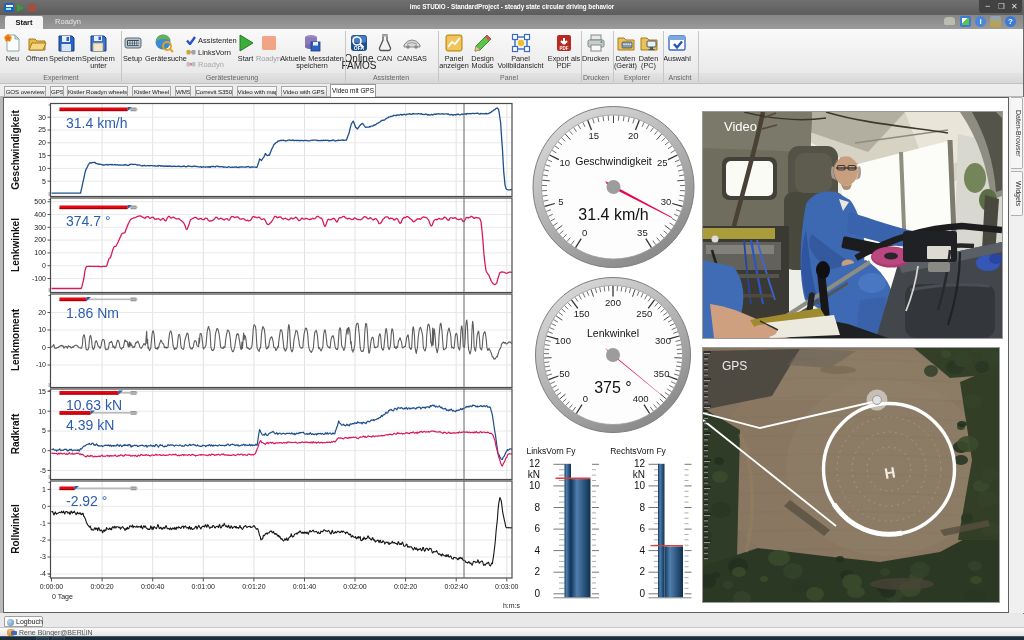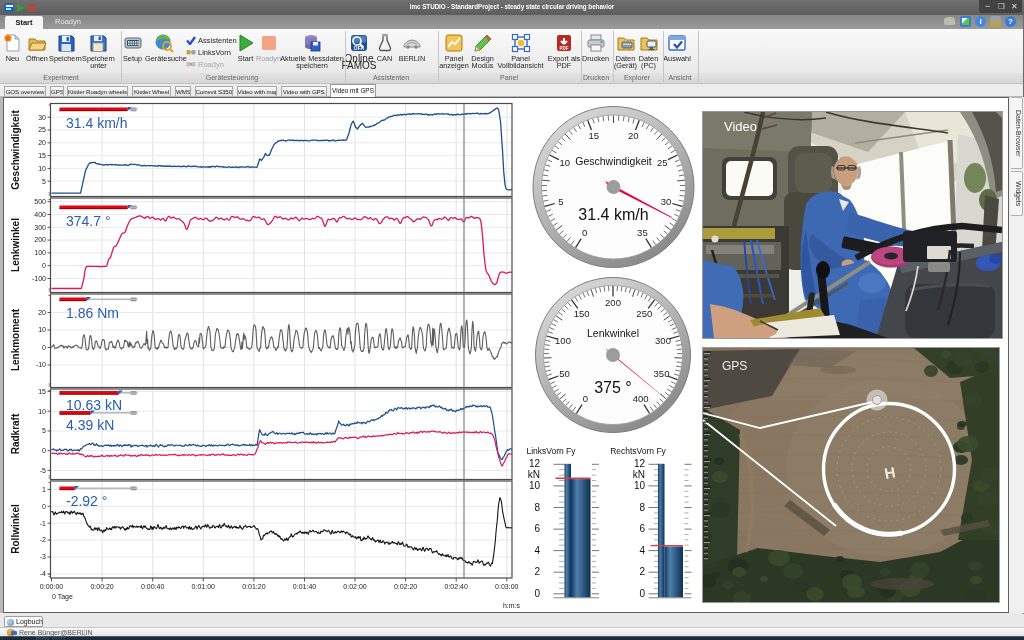--- a/index.html
+++ b/index.html
@@ -114,21 +114,21 @@
       <path d="M8,2 h4 v5 l3.5,8 a2,2 0 0 1 -2,2.5 h-7 a2,2 0 0 1 -2,-2.5 l3.5,-8 z" fill="#f4f4f4" stroke="#555" stroke-width="1.3"></path>
       <rect x="7" y="1.5" width="6" height="2" fill="#aaa"></rect>
     </svg>
     <div style="position:absolute;left:339.5px;top:25.5px;width:90px;text-align:center;font-size:7.3px;line-height:7.8px;color:#1e1e1e">CAN</div>
     <svg style="position:absolute;left:402px;top:4px" width="20" height="20" viewBox="0 0 20 20">
       <path d="M2,12 q3,-5 8,-5 q5,0 8,5 v2 h-16 z" fill="#d8d8d8" stroke="#888" stroke-width="1"></path>
       <circle cx="6" cy="14" r="1.8" fill="#888"></circle>
       <circle cx="14" cy="14" r="1.8" fill="#888"></circle>
       <path d="M5,11 q4,-3 10,0" fill="none" stroke="#999" stroke-width="1"></path>
     </svg>
-    <div style="position:absolute;left:367px;top:25.5px;width:90px;text-align:center;font-size:7.3px;line-height:7.8px;color:#1e1e1e">BERLIN</div>
+    <div style="position:absolute;left:367px;top:25.5px;width:90px;text-align:center;font-size:7.3px;line-height:7.8px;color:#1e1e1e">CANSAS</div>
     <svg style="position:absolute;left:444px;top:4px" width="20" height="20" viewBox="0 0 20 20">
       <rect x="2" y="2" width="16" height="16" rx="2" fill="#e8b44a" stroke="#b8860b" stroke-width="1"></rect>
       <rect x="3" y="3" width="14" height="14" rx="1.5" fill="#f2c55c"></rect>
       <polyline points="4,14 8,9 11,11 16,5" fill="none" stroke="#fff" stroke-width="1.8"></polyline>
     </svg>
     <div style="position:absolute;left:409px;top:25.5px;width:90px;text-align:center;font-size:7.3px;line-height:7.8px;color:#1e1e1e">Panel<br>anzeigen</div>
     <svg style="position:absolute;left:472.5px;top:4px" width="20" height="20" viewBox="0 0 20 20">
       <path d="M14,2 l4,4 -11,11 -5,1 1,-5 z" fill="#5cc44a" stroke="#3a8a2a" stroke-width="1"></path>
       <path d="M3,13 l4,4 -5,1 z" fill="#e8c89a" stroke="#b09060" stroke-width="0.8"></path>
       <path d="M14,2 l4,4 -2,2 -4,-4 z" fill="#e05050"></path>

